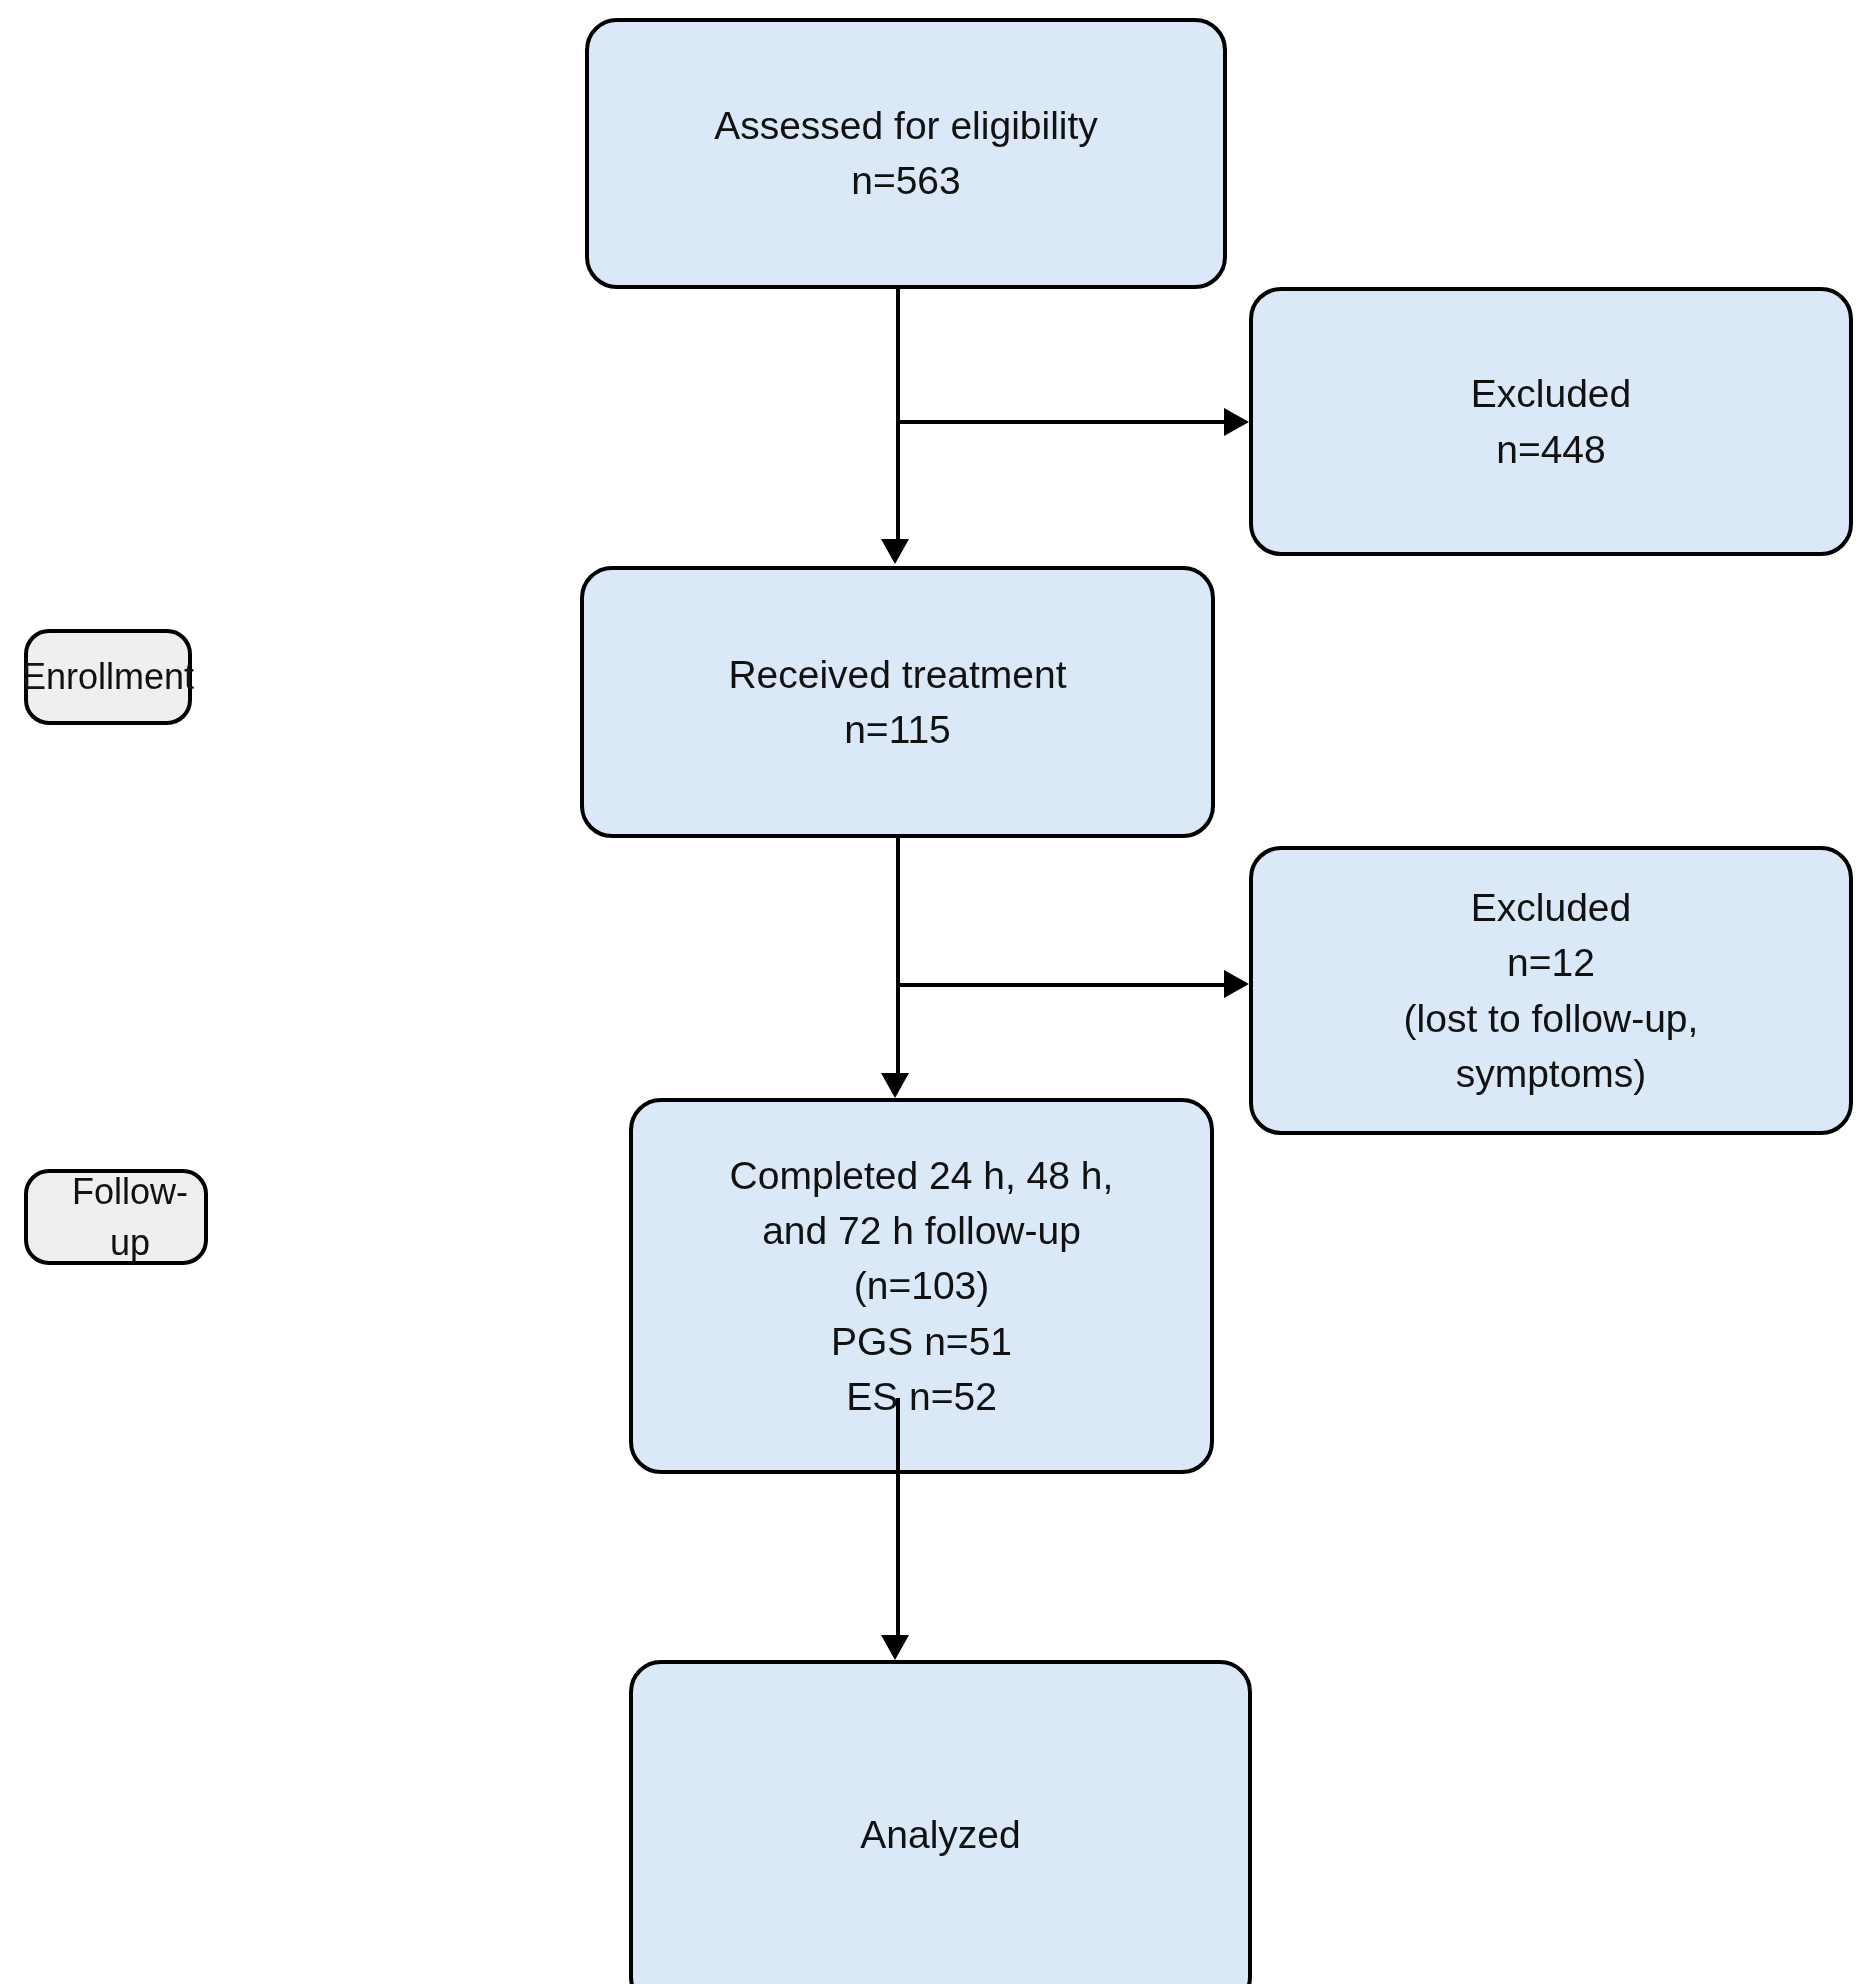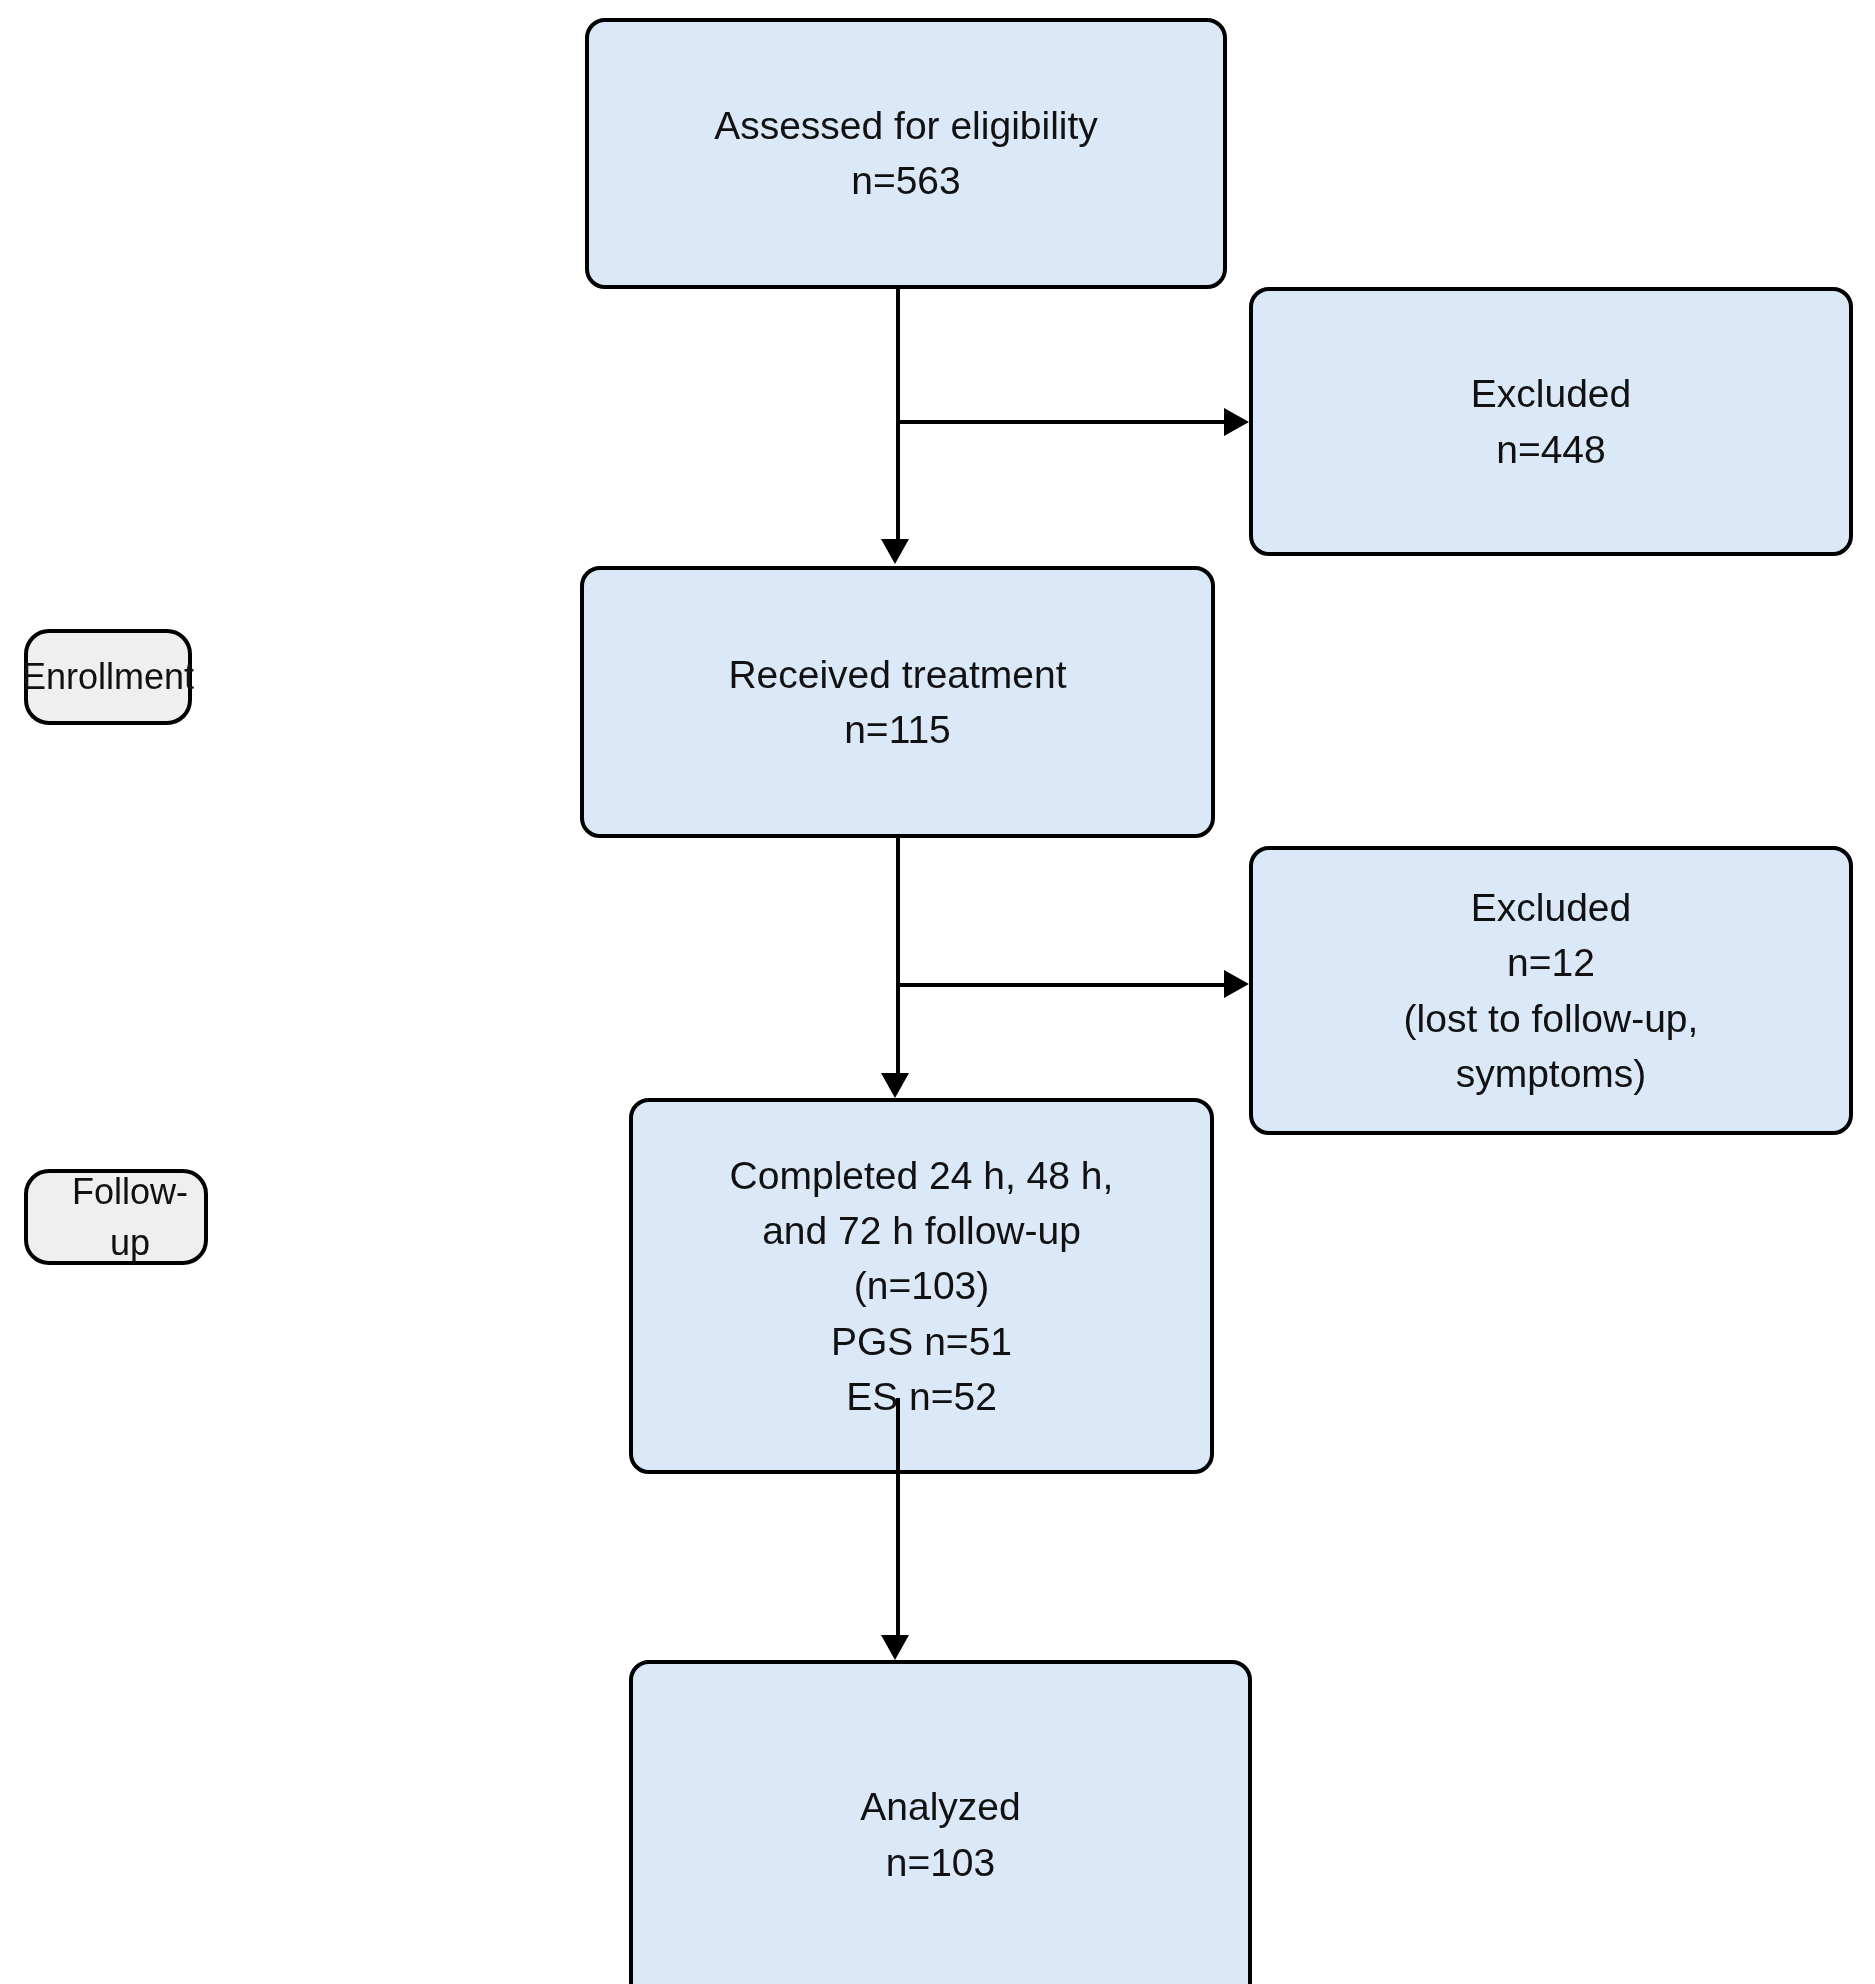--- a/index.html
+++ b/index.html
@@ -22,21 +22,21 @@
 
   
   .node {
     position: absolute;
     box-sizing: border-box;
     display: flex;
     align-items: center;
     justify-content: center;
     text-align: center;
     border: 4.4px solid #000000;
-    border-radius: 20px;
+    border-radius: 32px;
     line-height: 1.42;
     color: #111111;
   }
   .node-blue {
     background: #dbe8f7;
     font-size: 39px;
   }
   .node-gray {
     background: #efefef;
     font-size: 36px;
@@ -156,21 +156,20 @@
       <span class="ln">and 72 h follow-up</span>
       <span class="ln">(n=103)</span>
       <span class="ln">PGS n=51</span>
       <span class="ln">ES n=52</span>
     </span>
   </div>
 
   <div class="node node-blue" id="box-analyzed">
     <span class="lines">
       <span class="ln">Analyzed</span>
-      <span class="ln">n=103</span>
     </span>
   </div>
 
   <div class="conn vline" id="v1"></div>
   <div class="arrow-down" id="v1-arrow"></div>
   <div class="conn hline" id="h1"></div>
   <div class="arrow-right" id="h1-arrow"></div>
 
   <div class="conn vline" id="v2"></div>
   <div class="arrow-down" id="v2-arrow"></div>

